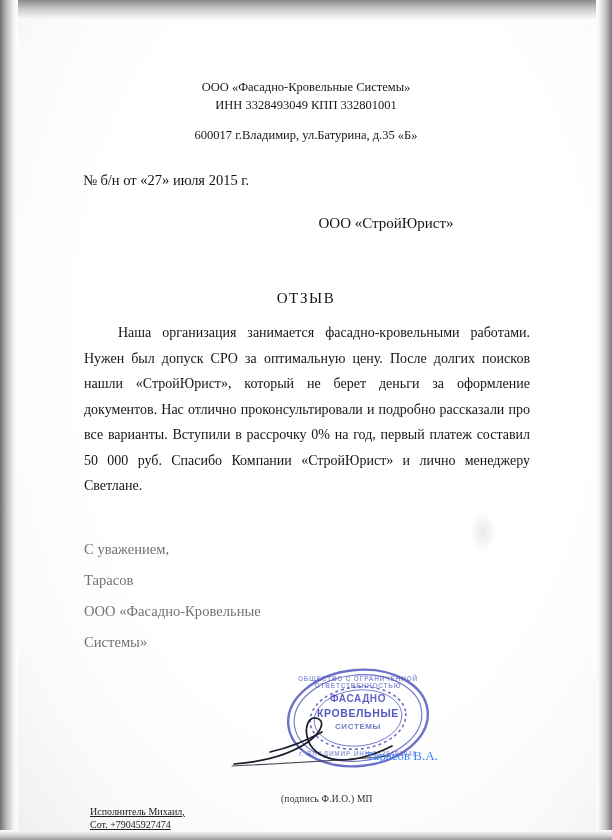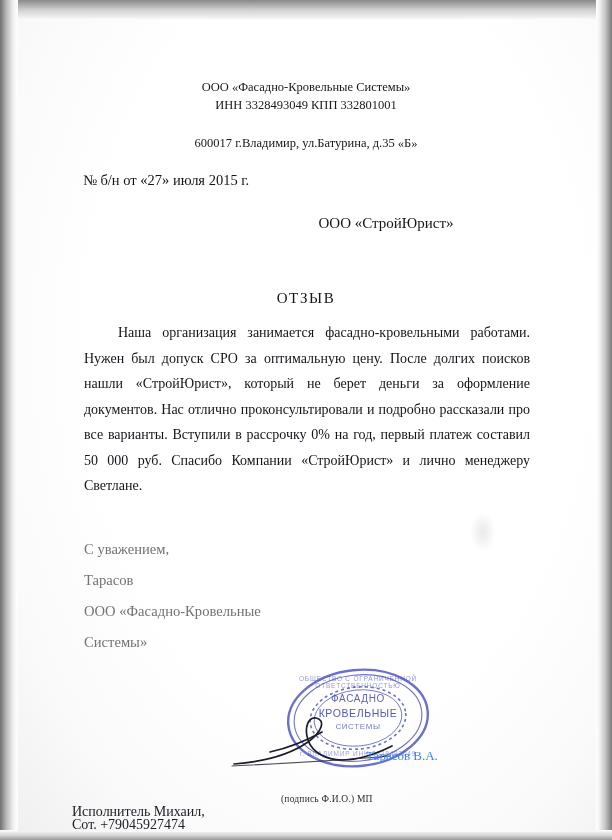--- a/index.html
+++ b/index.html
@@ -67,21 +67,21 @@
     width: 612px;
     text-align: center;
     font-size: 12.5px;
     line-height: 18px;
     color: #17171c;
   }
   .letterhead div {
     white-space: nowrap;
   }
   .lh-addr {
-    margin-top: 20px;
+    margin-top: 12px;
   }
   .docnum {
     position: absolute;
     left: 83px;
     top: 172px;
     font-size: 14.5px;
     color: #141419;
   }
   .addressee {
     position: absolute;
@@ -134,43 +134,44 @@
     position: absolute;
     left: 281px;
     top: 766px;
     font-size: 9.5px;
     color: #2a2a30;
     letter-spacing: 0.2px;
     margin-top: 28px;
   }
   .executor {
     position: absolute;
-    left: 72px;
+    left: 90px;
     top: 806px;
-    font-size: 14px;
+    font-size: 10px;
     line-height: 12.5px;
     color: #20202a;
+    text-decoration: underline;
   }
   
   .stamp {
     position: absolute;
     left: 282px;
     top: 666px;
     width: 152px;
     height: 104px;
     pointer-events: none;
   }
   .stamp svg { display: block; }
   .stamp-text {
     position: absolute;
     left: 0; top: 0;
     width: 152px; height: 104px;
     color: #3b41b6;
     font-family: "Liberation Sans", sans-serif;
-    font-weight: normal;
+    font-weight: bold;
     text-align: center;
   }
   .st-l1 { position: absolute; left: 0; top: 27px; width: 152px; font-size: 10px; letter-spacing: 0.6px; opacity: 0.82; }
   .st-l2 { position: absolute; left: 0; top: 41px; width: 152px; font-size: 10.5px; letter-spacing: 0.6px; opacity: 0.88; }
   .st-l3 { position: absolute; left: 0; top: 56px; width: 152px; font-size: 8px; letter-spacing: 0.6px; opacity: 0.7; }
   .st-arc-top { position: absolute; left: 0; top: 9px; width: 152px; font-size: 6.5px; letter-spacing: 0.8px; opacity: 0.55; }
   .st-arc-bottom { position: absolute; left: 0; top: 84px; width: 152px; font-size: 6.5px; letter-spacing: 0.8px; opacity: 0.5; }
   
   .signature-stroke {
     position: absolute;

